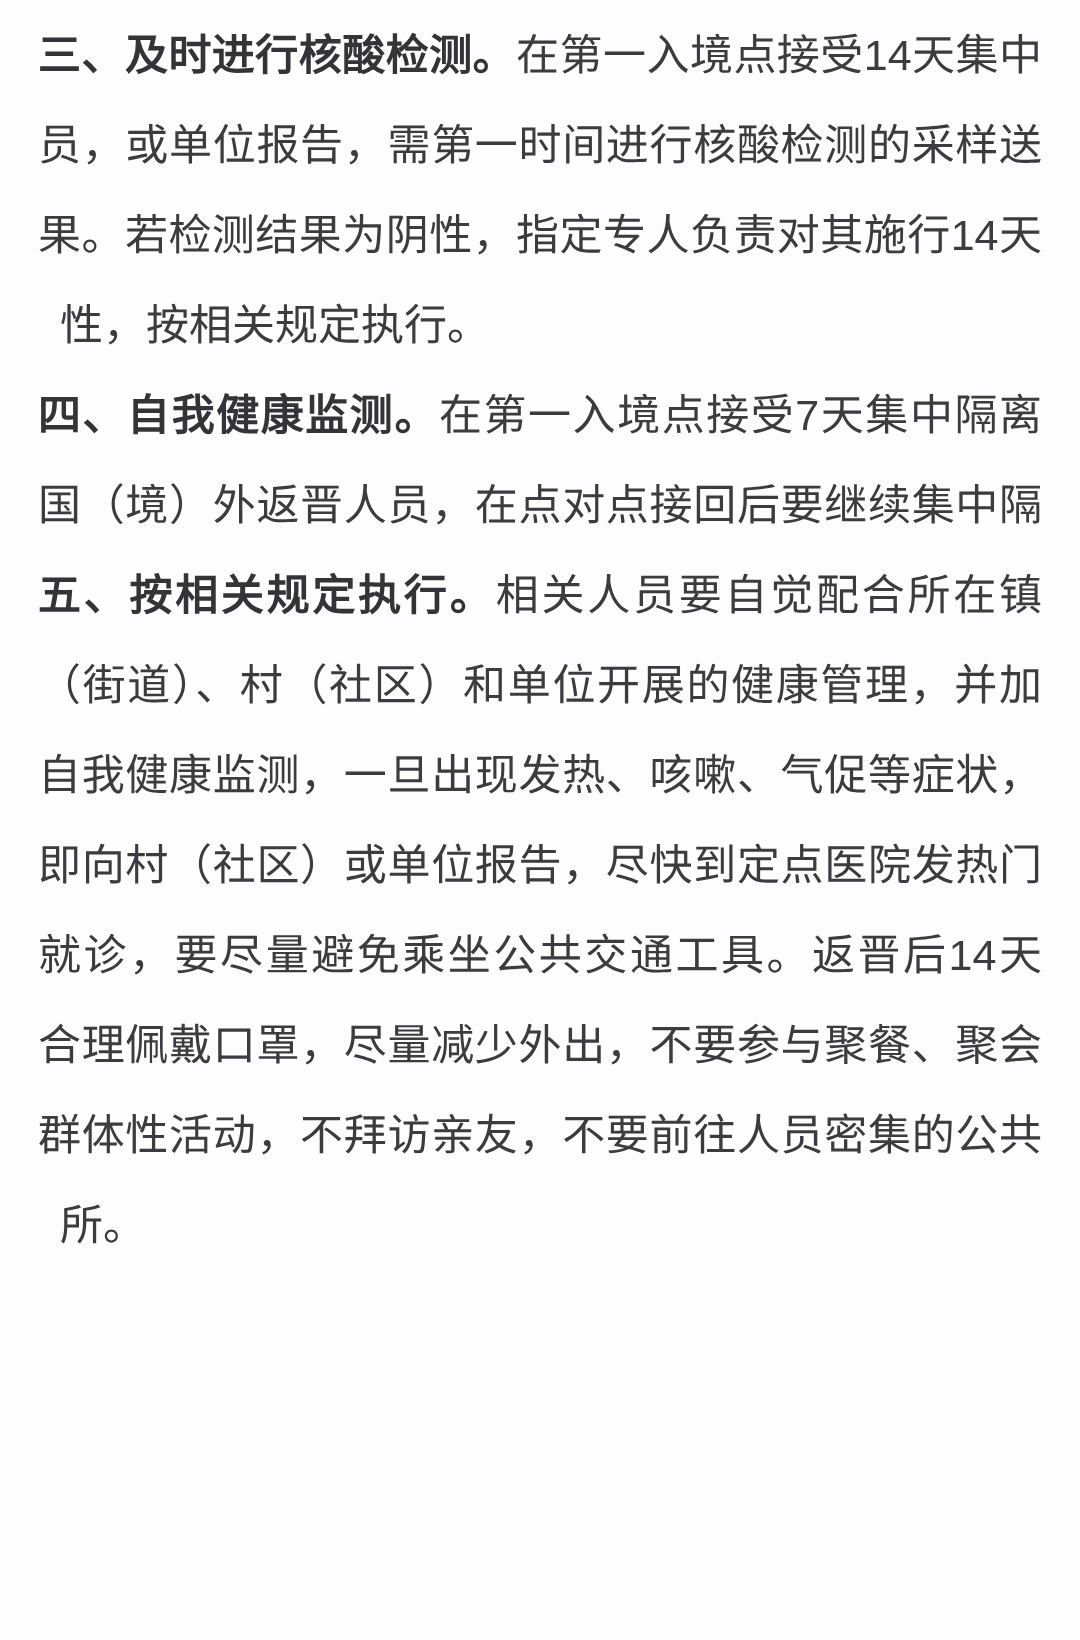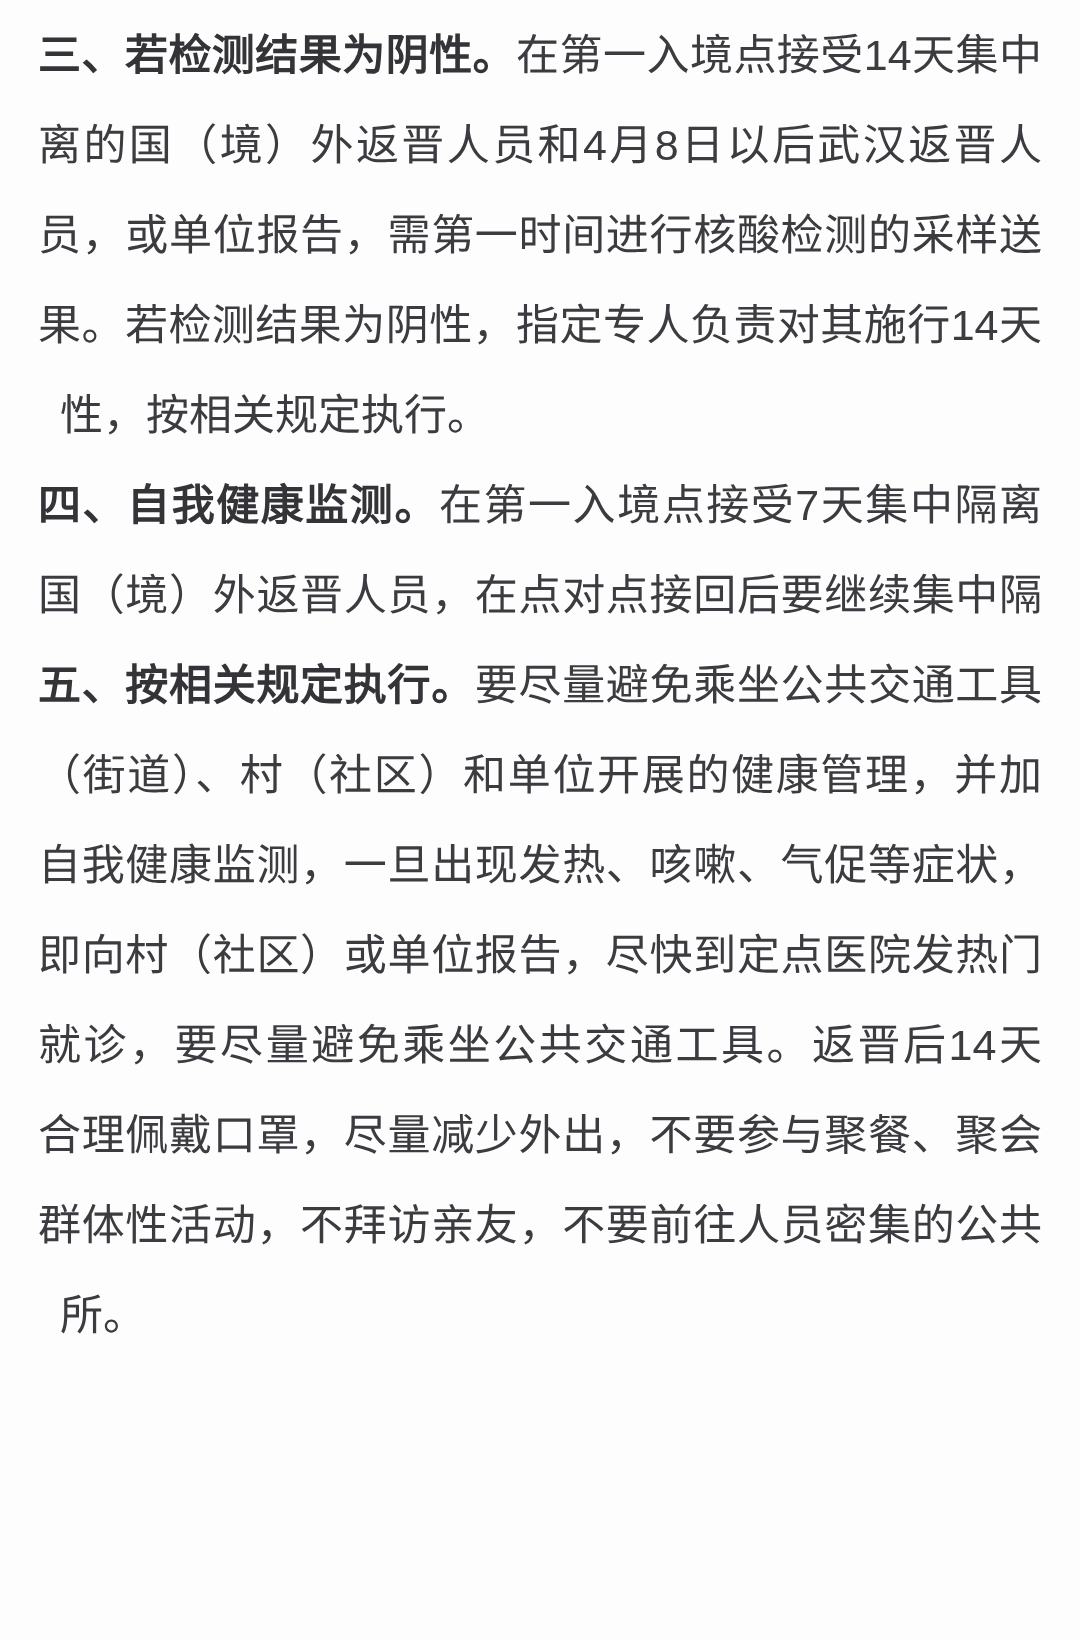--- a/index.html
+++ b/index.html
@@ -40,28 +40,27 @@
   }
   .line b {
     font-weight: 700;
     color: #333338;
   }
 </style>
 </head>
 <body>
 
 <div class="page">
-  <div class="line"><b>三、若检测结果为阴性。</b><span>在第一入境点接受14天集中隔</span></div>
-  <div class="line"><span>离的国（境）外返晋人员和4月8日以后武汉返晋人</span></div>
+  <div class="line"><b>三、及时进行核酸检测。</b><span>在第一入境点接受14天集中隔</span></div>
   <div class="line"><span>员，或单位报告，需第一时间进行核酸检测的采样送</span></div>
   <div class="line"><span>果。若检测结果为阴性，指定专人负责对其施行14天健</span></div>
   <div class="line para-end"><span>性，按相关规定执行。</span></div>
   <div class="line"><b>四、自我健康监测。</b><span>在第一入境点接受7天集中隔离的</span></div>
   <div class="line"><span>国（境）外返晋人员，在点对点接回后要继续集中隔离</span></div>
-  <div class="line"><b>五、按相关规定执行。</b><span>要尽量避免乘坐公共交通工具</span></div>
+  <div class="line"><b>五、按相关规定执行。</b><span>相关人员要自觉配合所在镇</span></div>
   <div class="line"><span>（街道）、村（社区）和单位开展的健康管理，并加强</span></div>
   <div class="line"><span>自我健康监测，一旦出现发热、咳嗽、气促等症状，立</span></div>
   <div class="line"><span>即向村（社区）或单位报告，尽快到定点医院发热门诊</span></div>
   <div class="line"><span>就诊，要尽量避免乘坐公共交通工具。返晋后14天内，</span></div>
   <div class="line"><span>合理佩戴口罩，尽量减少外出，不要参与聚餐、聚会等</span></div>
   <div class="line"><span>群体性活动，不拜访亲友，不要前往人员密集的公共场</span></div>
   <div class="line para-end"><span>所。</span></div>
 </div>
 
 </body></html>

